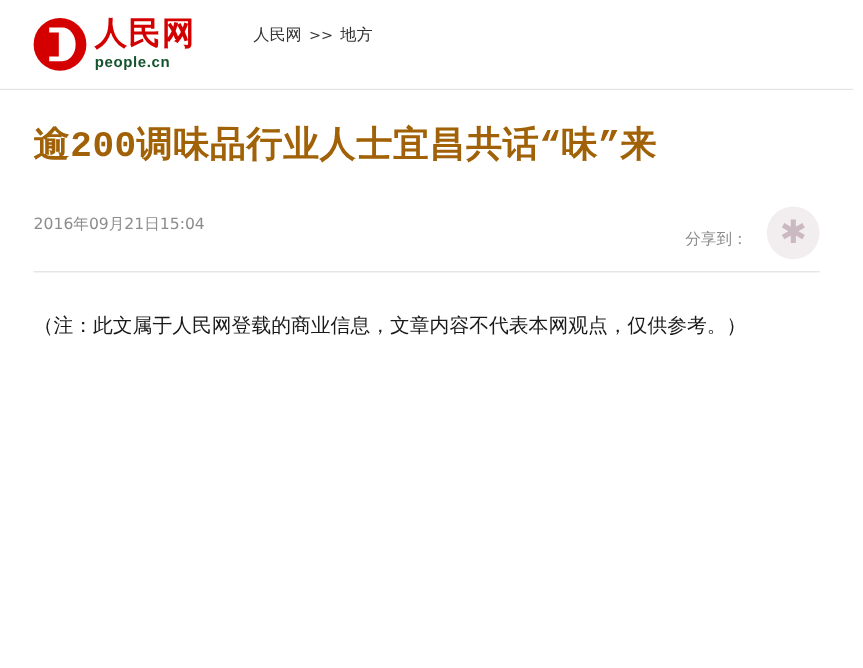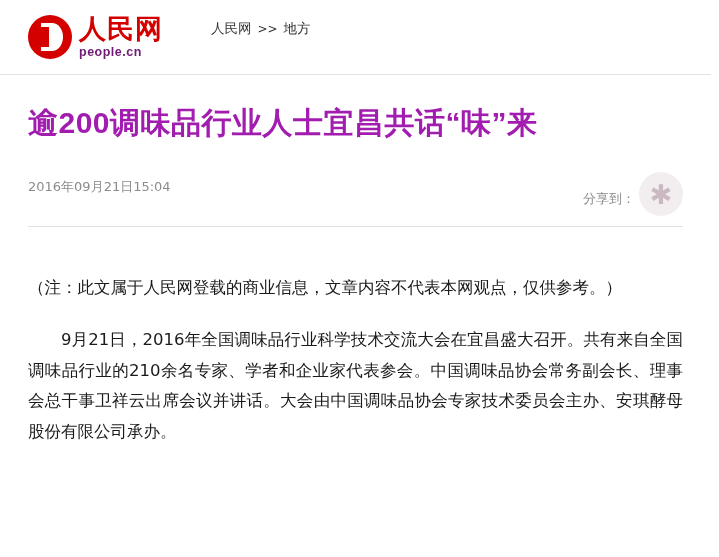--- a/index.html
+++ b/index.html
@@ -74,21 +74,21 @@
     font-size: 27px;
     font-weight: bold;
     color: #d40000;
     letter-spacing: 1px;
     font-family: "DejaVu Sans", sans-serif;
   }
   .logo-en {
     margin-top: 4px;
     font-size: 12.5px;
     font-weight: bold;
-    color: #701a75;
+    color: #14532d;
     letter-spacing: 0.5px;
     font-family: "Liberation Sans", sans-serif;
   }
   .breadcrumb {
     position: absolute;
     left: 211px;
     top: 20px;
     font-size: 13.5px;
     color: #333;
     display: flex;
@@ -107,22 +107,22 @@
 
   
   .title-wrap {
     padding: 28px 28px 0 28px;
   }
   h1.article-title {
     margin: 0;
     font-size: 30px;
     line-height: 1.35;
     font-weight: bold;
-    color: #a21caf;
-    font-family: Liberation Sans, sans-serif;
+    color: #a16207;
+    font-family: Liberation Mono, monospace;
     letter-spacing: 0.5px;
   }
 
   
   .meta-bar {
     margin: 26px 28px 0 28px;
     height: 56px;
     border-bottom: 1px solid #e0e0e0;
     position: relative;
   }
@@ -133,21 +133,21 @@
     font-size: 13px;
     color: #8c8c8c;
     font-family: "DejaVu Sans", sans-serif;
   }
   .share-wrap {
     position: absolute;
     right: 0;
     top: 0;
     display: flex;
     align-items: center;
-    gap: 4px;
+    gap: 16px;
   }
   .share-label {
     font-size: 13px;
     color: #8c8c8c;
     font-family: "DejaVu Sans", sans-serif;
     padding-top: 14px;
   }
   .share-icon {
     width: 44px;
     height: 44px;
@@ -167,21 +167,21 @@
     color: #cbb9c2;
     font-family: "DejaVu Sans", sans-serif;
     line-height: 1;
   }
 
   
   .article-body {
     padding: 30px 28px 0 28px;
   }
   .article-body p {
-    margin: 16px 0 22px 0;
+    margin: 0 0 22px 0;
     font-size: 16.5px;
     line-height: 1.85;
     color: #1a1a1a;
     font-family: "DejaVu Sans", sans-serif;
     text-align: justify;
   }
   .indent {
     text-indent: 2em;
   }
 </style>
@@ -217,16 +217,15 @@
     <div class="share-wrap">
       <div class="share-label">分享到：</div>
       <div class="share-icon">
         <div class="glyph">✱</div>
       </div>
     </div>
   </div>
 
   <div class="article-body">
     <p>（注：此文属于人民网登载的商业信息，文章内容不代表本网观点，仅供参考。）</p>
-    <p class="indent">9月21日，2016年全国调味品行业科学技术交流大会在宜昌盛大召开。共有来自全国调味品行业的210余名专家、学者和企业家代表参会。中国调味品协会常务副会长、理事会总干事卫祥云出席会议并讲话。大会由中国调味品协会专家技术委员会主办、安琪酵母股份有限公司承办。</p>
   </div>
 
 </div>
 
 </body></html>

